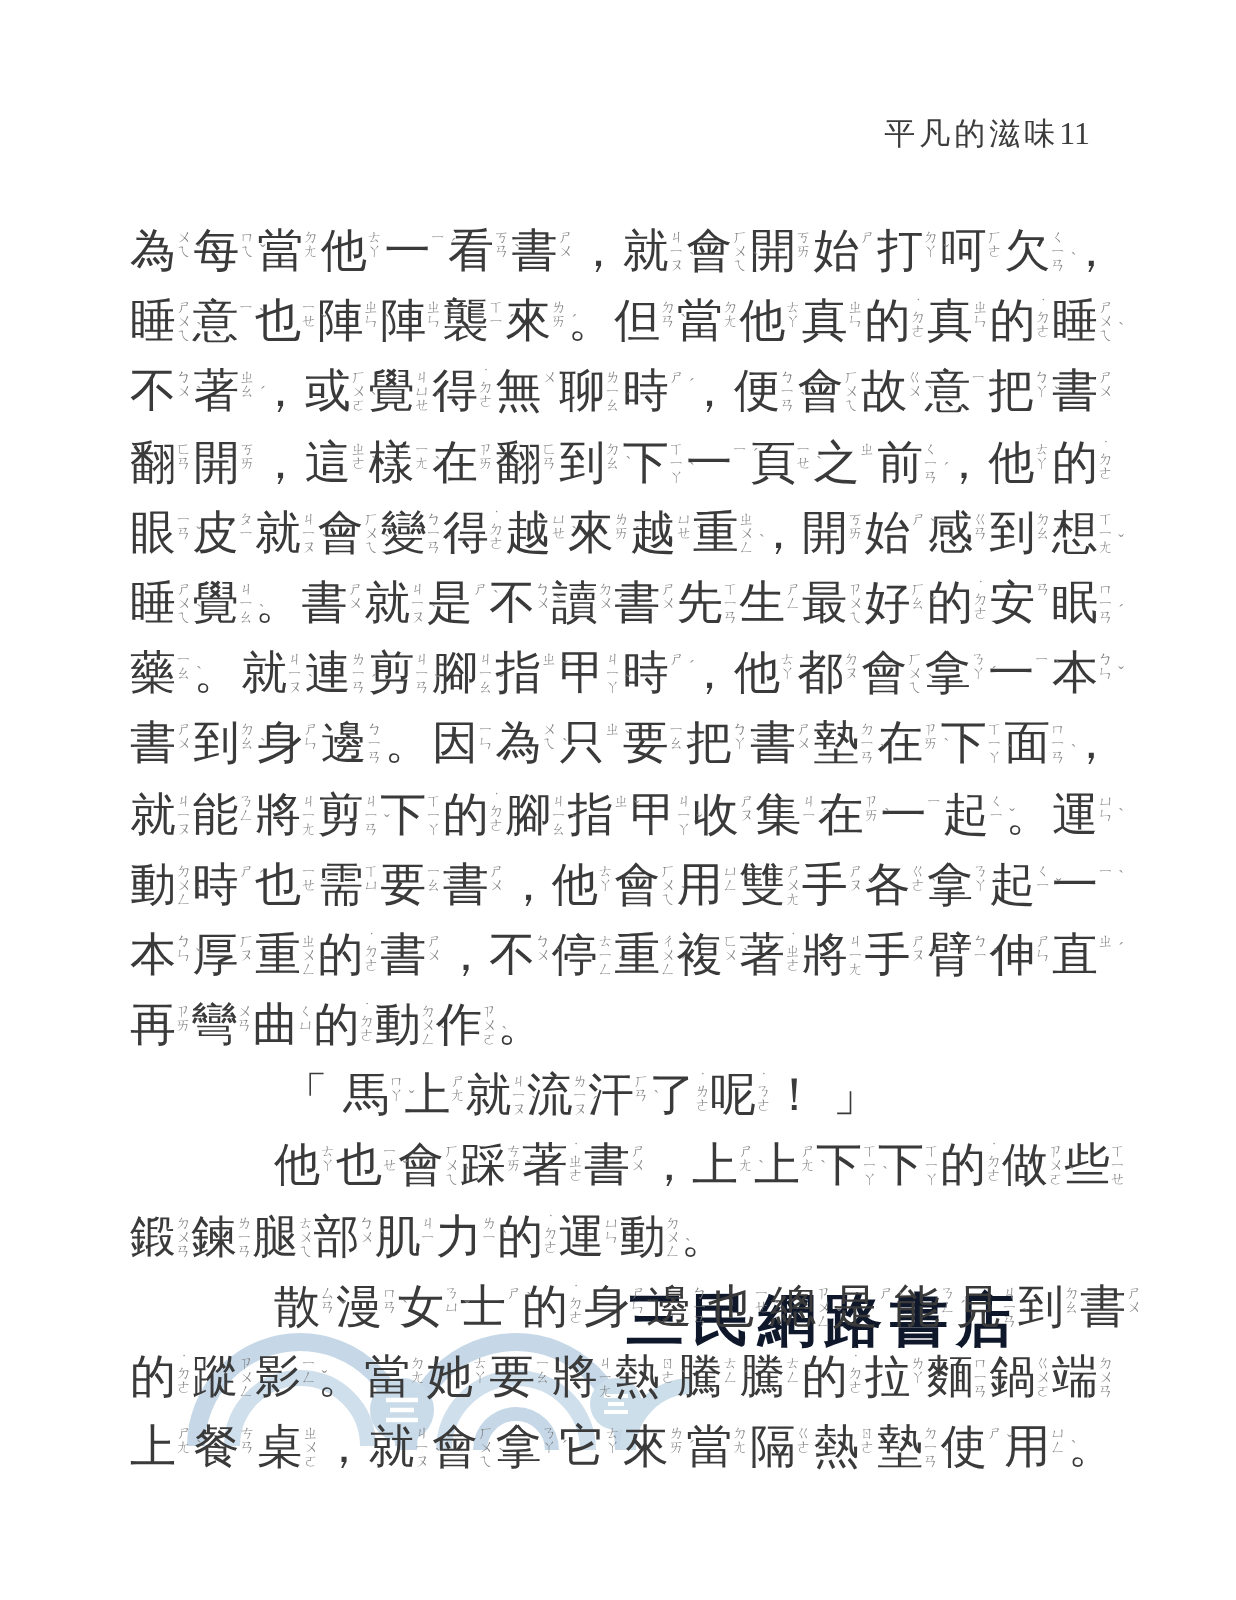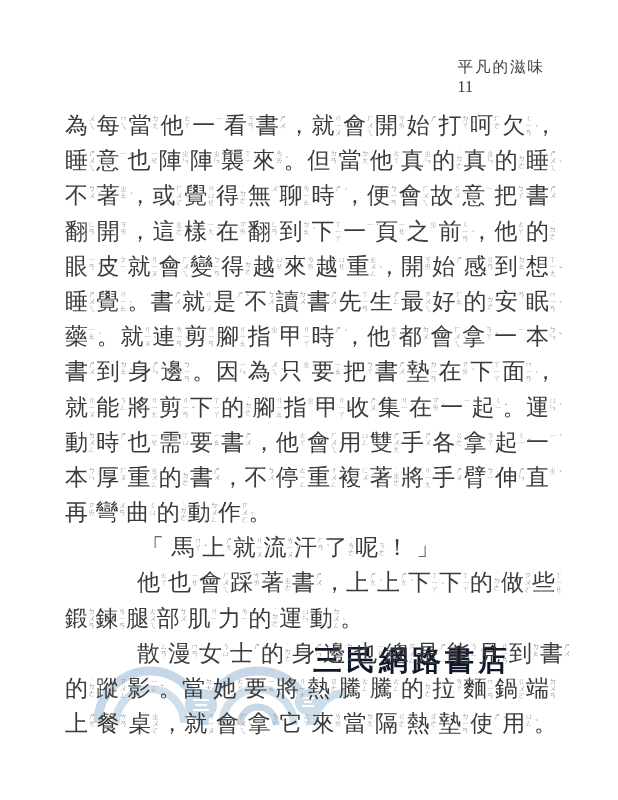--- a/index.html
+++ b/index.html
@@ -7,21 +7,21 @@
     width:618px;height:800px;background:#ffffff;
     font-family:"Liberation Serif","DejaVu Serif",serif;
     -webkit-font-smoothing:antialiased;
   }
   .page{position:relative;width:618px;height:800px;background:#fff;overflow:hidden;}
 
   
   .header{
     position:absolute;top:57px;right:73px;z-index:2;
     font-size:15.5px;color:#3c3c3c;letter-spacing:2px;
-    display:flex;align-items:baseline;flex-direction:column;
+    display:flex;align-items:baseline;
   }
   .header .pagenum{letter-spacing:0;font-size:16px;}
 
   
   .watermark{position:absolute;left:0;top:0;width:618px;height:800px;z-index:0;}
   .wm-logo{position:absolute;left:84px;top:633px;}
   .wm-title{
     position:absolute;left:303px;top:641px;
     font-family:"Liberation Sans","DejaVu Sans",sans-serif;
     font-size:29px;font-weight:bold;letter-spacing:4px;color:#0f172a;margin-left:10px;

